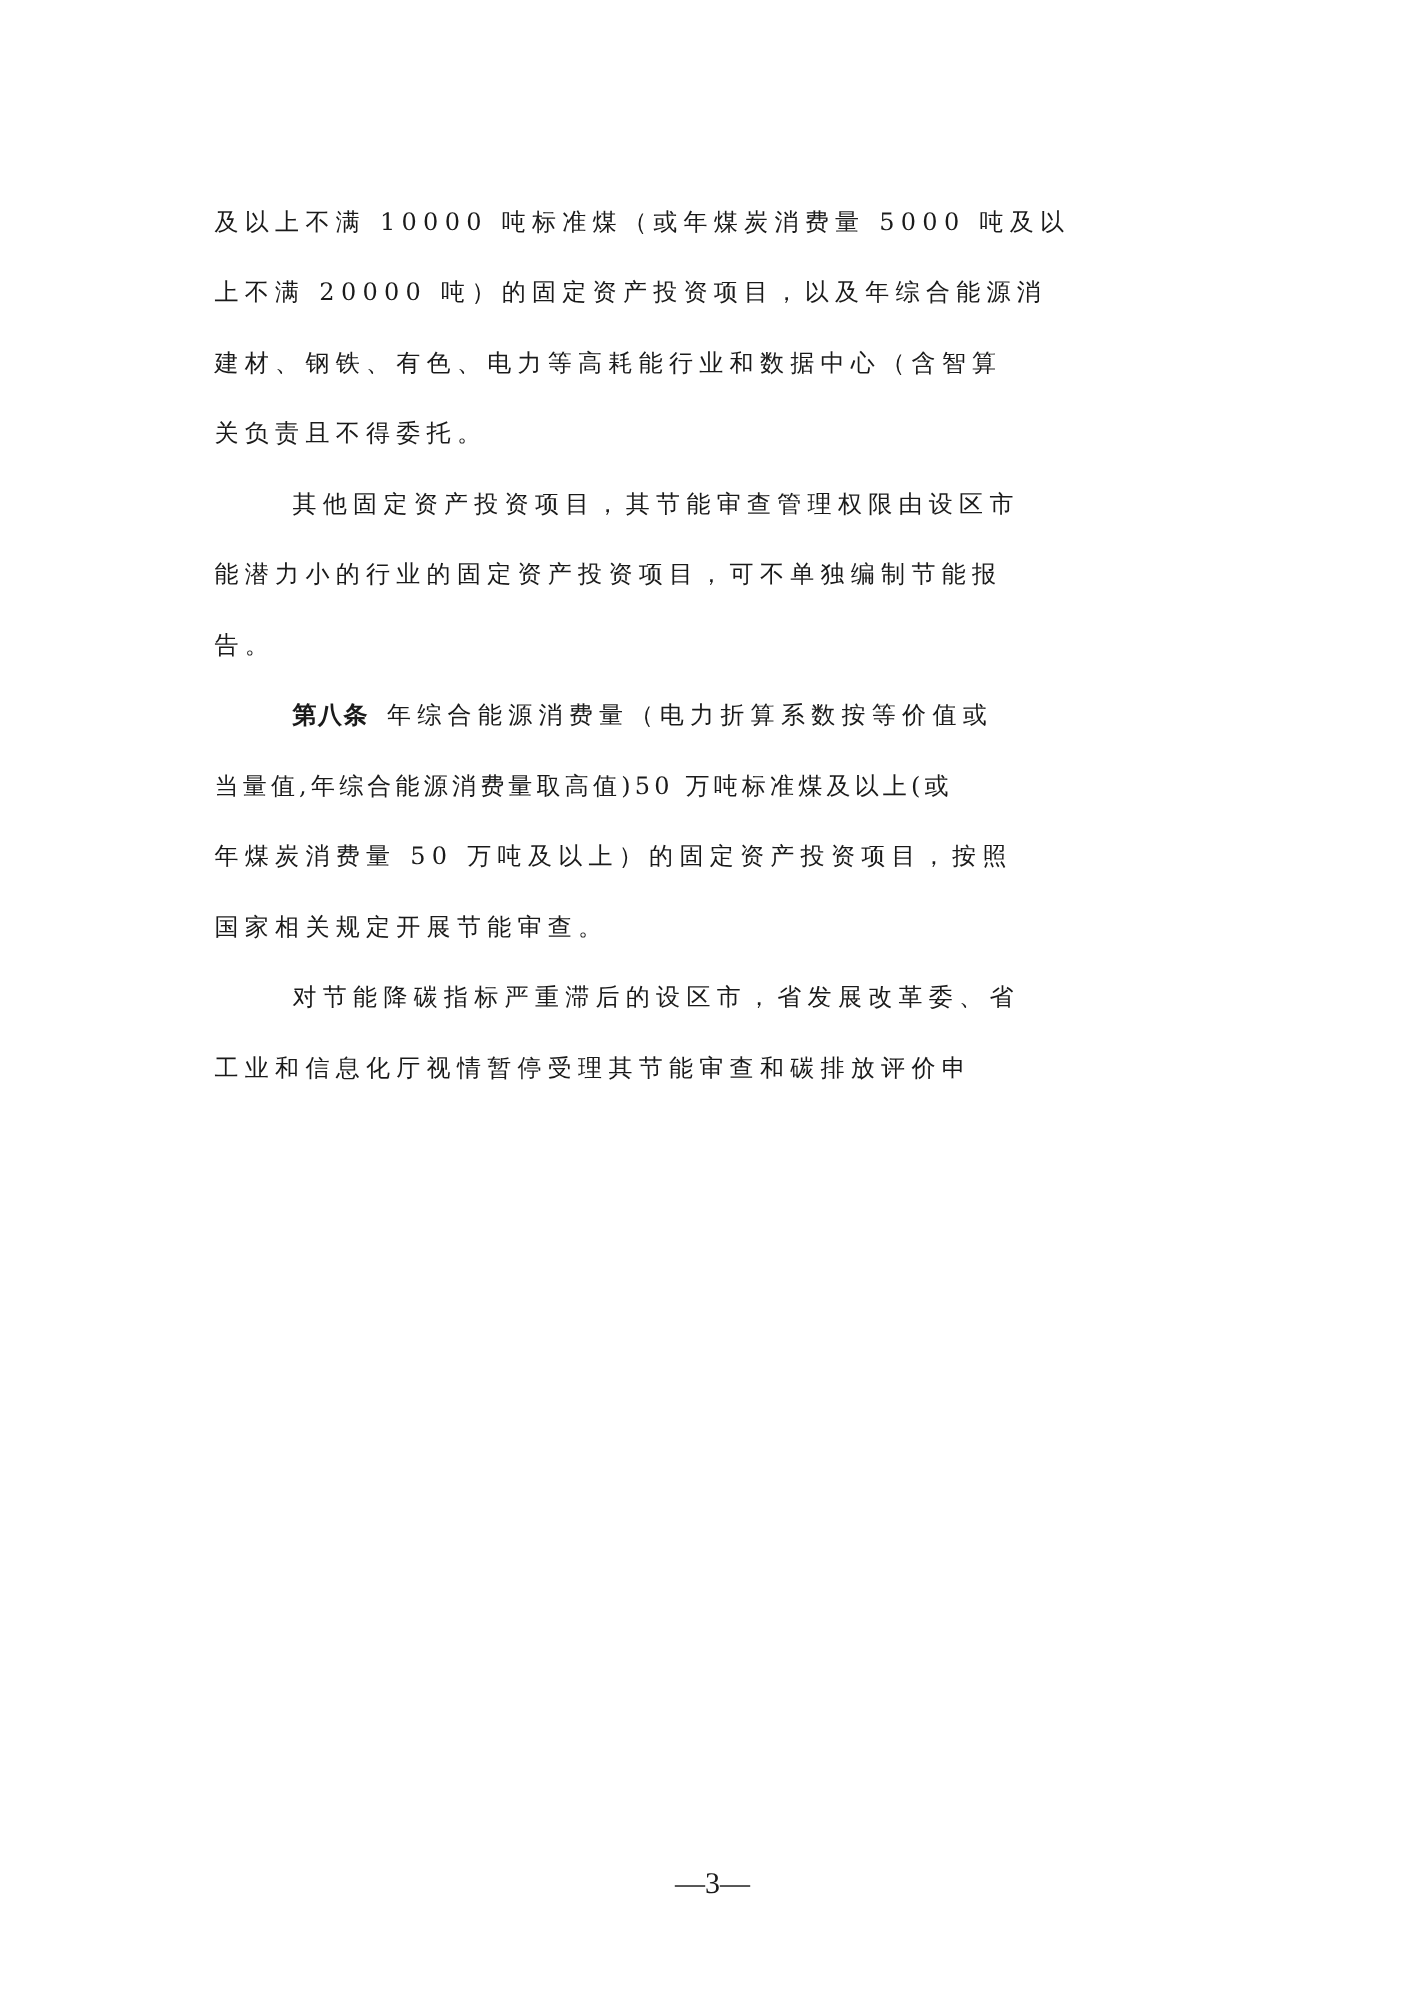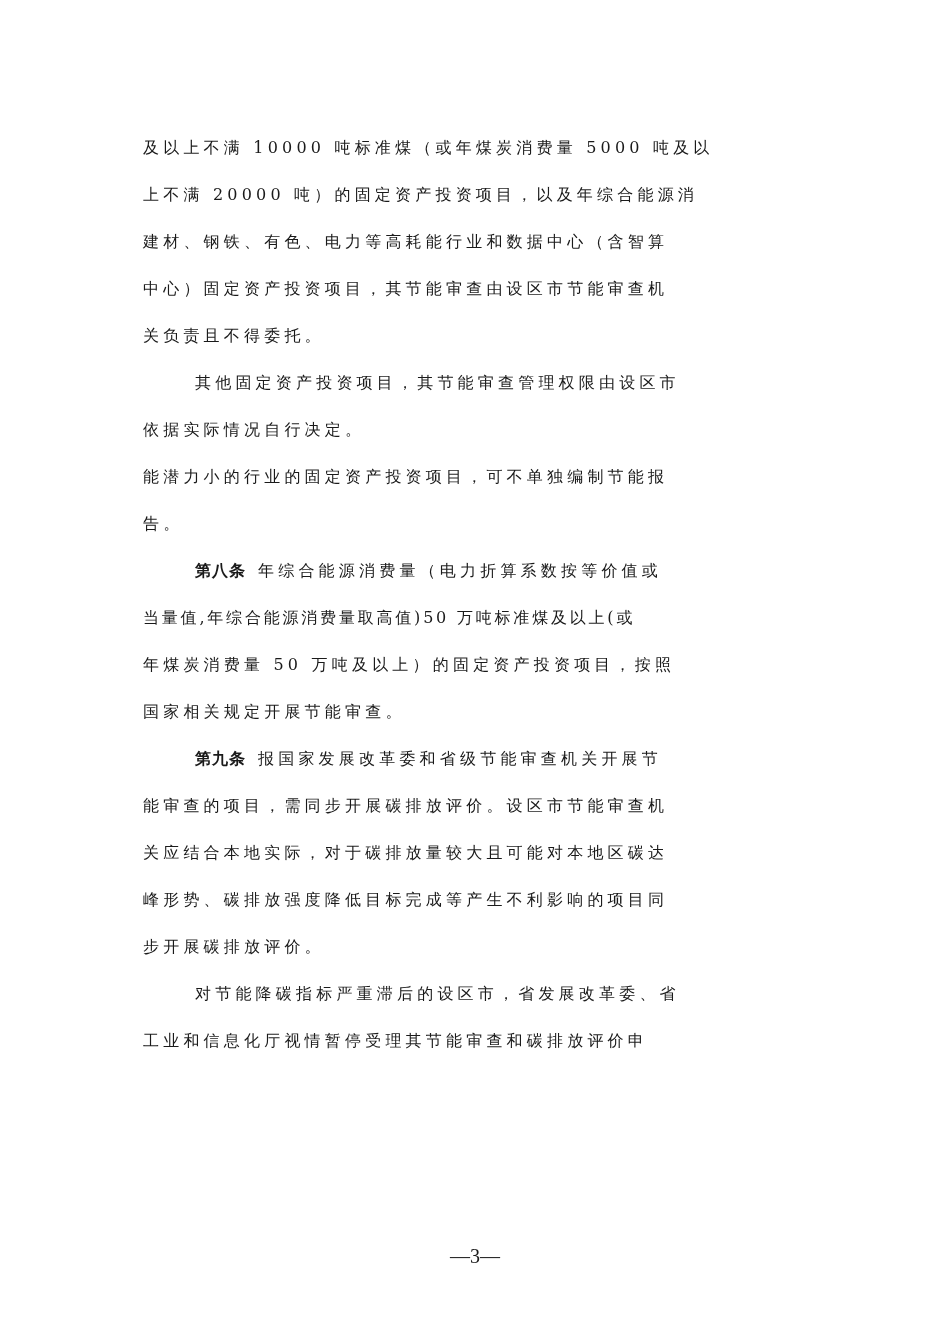--- a/index.html
+++ b/index.html
@@ -15,48 +15,39 @@
 </style>
 </head>
 <body>
 
 <div class="page">
 
   <div>
     <div class="line">及以上不满 10000 吨标准煤（或年煤炭消费量 5000 吨及以</div>
     <div class="line">上不满 20000 吨）的固定资产投资项目，以及年综合能源消</div>
     <div class="line">建材、钢铁、有色、电力等高耗能行业和数据中心（含智算</div>
-    <div class="line">中心）固定资产投资项目，其节能审查由设区市节能审查机</div>
     <div class="line">关负责且不得委托。</div>
   </div>
 
   <div>
     <div class="line indent">其他固定资产投资项目，其节能审查管理权限由设区市</div>
-    <div class="line">依据实际情况自行决定。</div>
   </div>
 
   <div>
     <div class="line">能潜力小的行业的固定资产投资项目，可不单独编制节能报</div>
     <div class="line">告。</div>
   </div>
 
   <div>
     <div class="line indent"><span class="heading">第八条</span><span>年综合能源消费量（电力折算系数按等价值或</span></div>
     <div class="line" style="letter-spacing:2.8px">当量值,年综合能源消费量取高值)50 万吨标准煤及以上(或</div>
     <div class="line">年煤炭消费量 50 万吨及以上）的固定资产投资项目，按照</div>
     <div class="line">国家相关规定开展节能审查。</div>
   </div>
 
-  <div>
-    <div class="line indent"><span class="heading">第九条</span><span>报国家发展改革委和省级节能审查机关开展节</span></div>
-    <div class="line">能审查的项目，需同步开展碳排放评价。设区市节能审查机</div>
-    <div class="line">关应结合本地实际，对于碳排放量较大且可能对本地区碳达</div>
-    <div class="line">峰形势、碳排放强度降低目标完成等产生不利影响的项目同</div>
-    <div class="line">步开展碳排放评价。</div>
-  </div>
 
   <div>
     <div class="line indent">对节能降碳指标严重滞后的设区市，省发展改革委、省</div>
     <div class="line">工业和信息化厅视情暂停受理其节能审查和碳排放评价申</div>
   </div>
 </div>
 
 <div class="page-number">—3—</div>
 
 </body></html>

